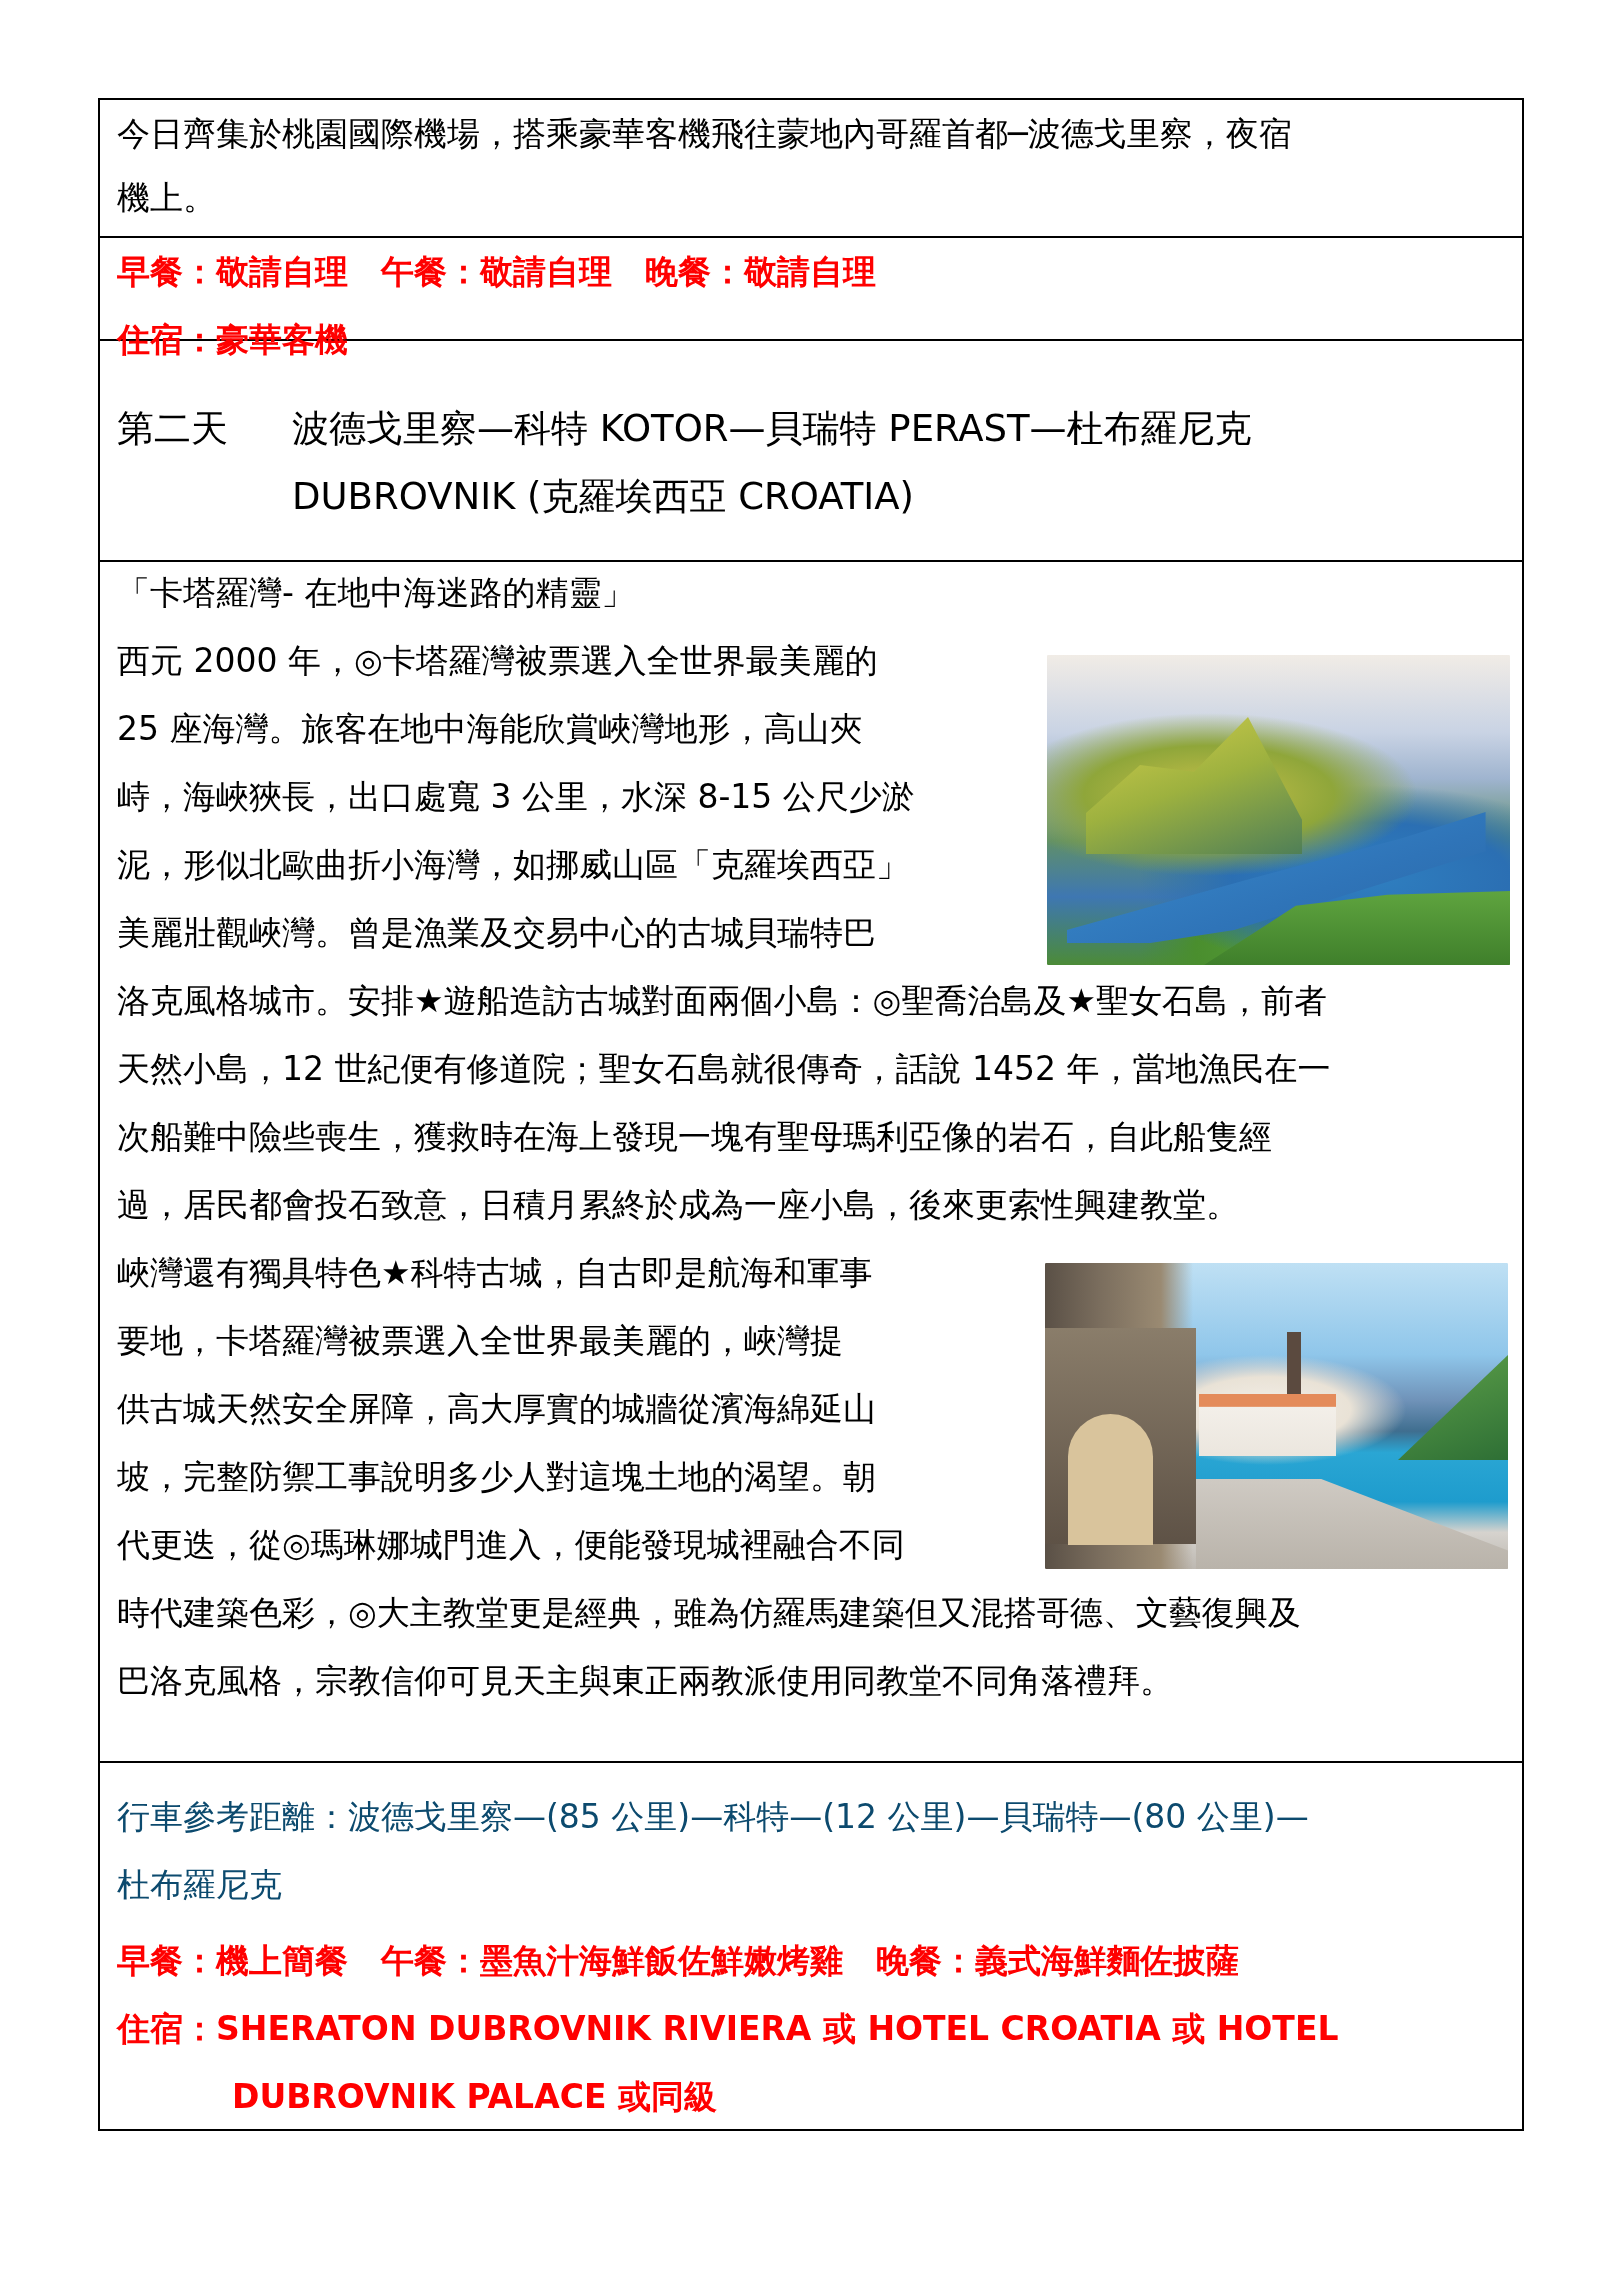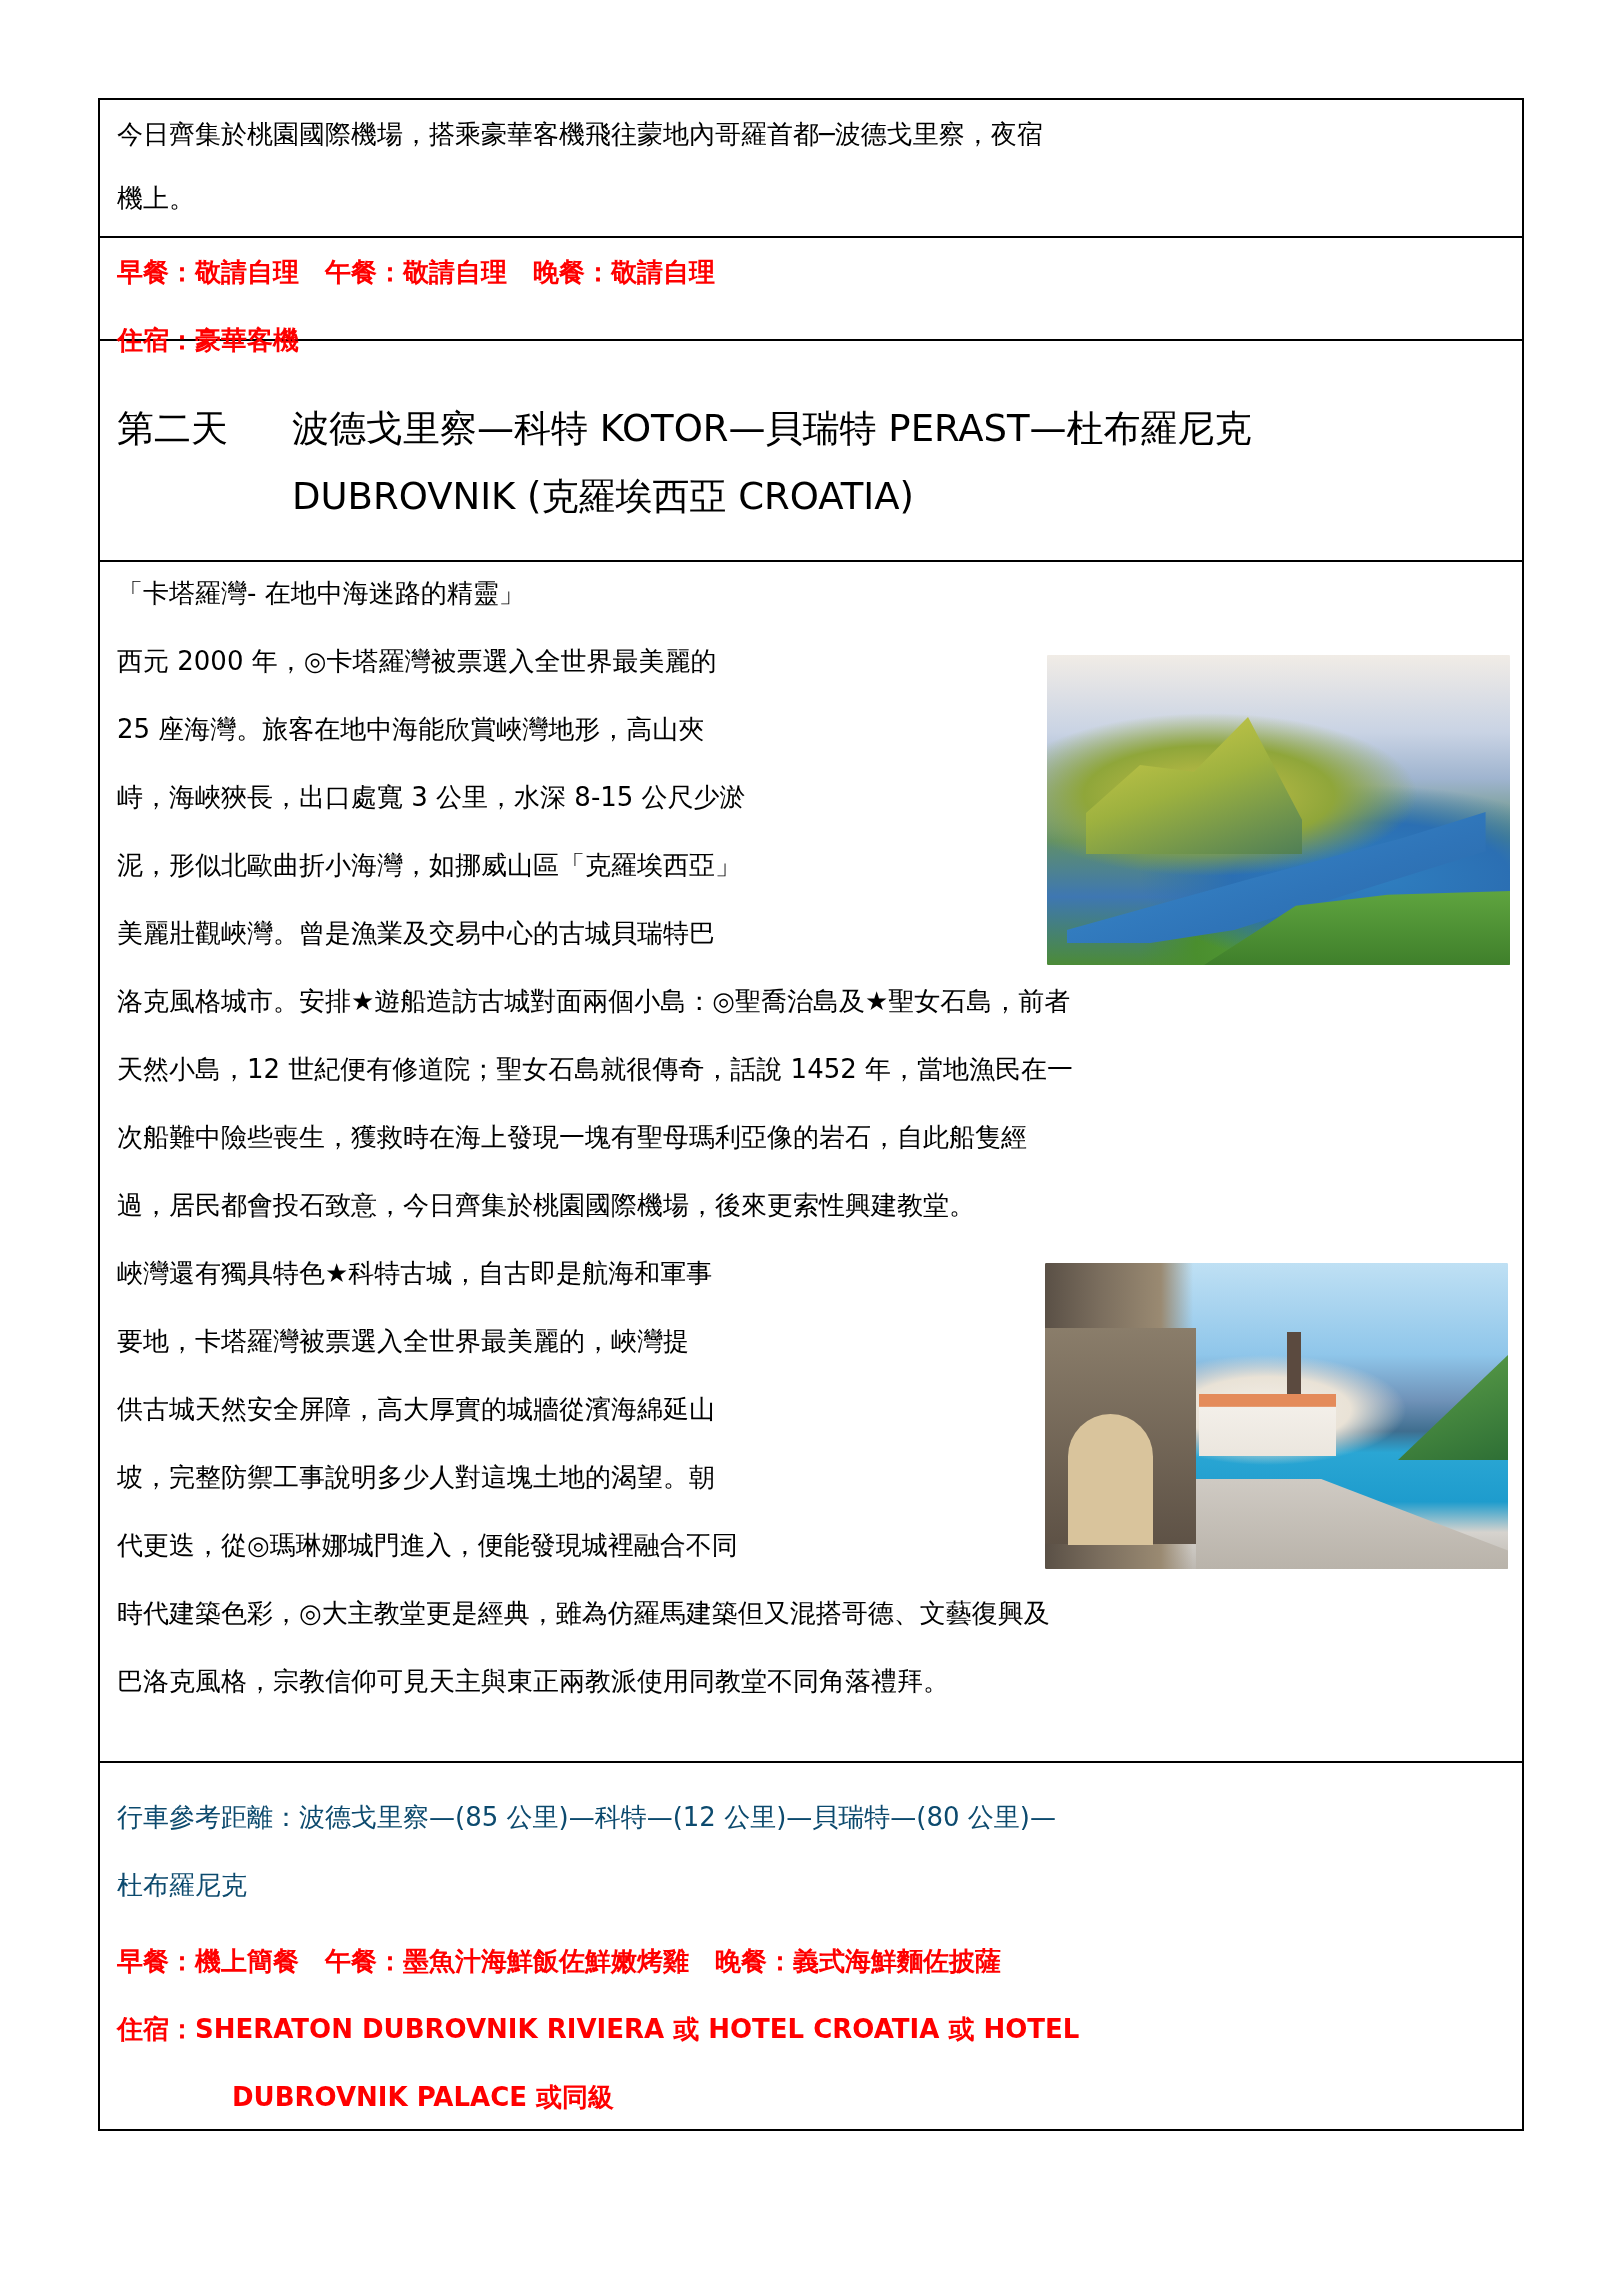--- a/index.html
+++ b/index.html
@@ -2,21 +2,21 @@
 <html style="font-size:10.5px"><head>
 <meta charset="utf-8">
 <style>
   html, body { margin:0; padding:0; background:#ffffff; }
   body { width:1622px; height:2295px; position:relative; overflow:hidden;
          font-family:"DejaVu Sans","Liberation Sans",sans-serif; color:#000; }
   .table { position:absolute; left:98px; top:98px; width:1426px; height:2033px;
            border:2.6px solid #000; box-sizing:border-box; }
   .row { position:absolute; left:0; right:0; box-sizing:border-box; border-bottom:2.6px solid #000; }
   .row.last { border-bottom:none; }
-  .txt { font-size:26px; line-height:68px; }
+  .txt { font-size:33px; line-height:68px; }
   .cell { position:absolute; left:17px; right:17px; }
   .red-bold { color:#ff0000; font-weight:bold; }
   .red { color:#0c4a6e; }
   .title { font-size:37px; font-weight:normal; line-height:68px; }
   .title .day { display:inline-block; width:175px; }
   .title .line2 { padding-left:175px; }
   .line { white-space:nowrap; }
   .photo { position:absolute; border-radius:1.3px; overflow:hidden; }
   .photo1 { left:947px; top:554px; width:463px; height:310px;
     background:
@@ -64,21 +64,21 @@
     <div class="cell txt" style="top:-3.9px;">
       <div class="line">「卡塔羅灣-  在地中海迷路的精靈」</div>
       <div class="line">西元 2000 年，◎卡塔羅灣被票選入全世界最美麗的</div>
       <div class="line">25 座海灣。旅客在地中海能欣賞峽灣地形，高山夾</div>
       <div class="line">峙，海峽狹長，出口處寬 3 公里，水深 8-15 公尺少淤</div>
       <div class="line">泥，形似北歐曲折小海灣，如挪威山區「克羅埃西亞」</div>
       <div class="line">美麗壯觀峽灣。曾是漁業及交易中心的古城貝瑞特巴</div>
       <div class="line">洛克風格城市。安排★遊船造訪古城對面兩個小島：◎聖喬治島及★聖女石島，前者</div>
       <div class="line">天然小島，12 世紀便有修道院；聖女石島就很傳奇，話說 1452 年，當地漁民在一</div>
       <div class="line">次船難中險些喪生，獲救時在海上發現一塊有聖母瑪利亞像的岩石，自此船隻經</div>
-      <div class="line">過，居民都會投石致意，今日齊集於桃園國際機場，後來更索性興建教堂。</div>
+      <div class="line">過，居民都會投石致意，日積月累終於成為一座小島，後來更索性興建教堂。</div>
       <div class="line">峽灣還有獨具特色★科特古城，自古即是航海和軍事</div>
       <div class="line">要地，卡塔羅灣被票選入全世界最美麗的，峽灣提</div>
       <div class="line">供古城天然安全屏障，高大厚實的城牆從濱海綿延山</div>
       <div class="line">坡，完整防禦工事說明多少人對這塊土地的渴望。朝</div>
       <div class="line">代更迭，從◎瑪琳娜城門進入，便能發現城裡融合不同</div>
       <div class="line">時代建築色彩，◎大主教堂更是經典，雖為仿羅馬建築但又混搭哥德、文藝復興及</div>
       <div class="line">巴洛克風格，宗教信仰可見天主與東正兩教派使用同教堂不同角落禮拜。</div>
       <div class="line">&nbsp;</div>
       <div class="line red">行車參考距離：波德戈里察—(85 公里)—科特—(12 公里)—貝瑞特—(80 公里)—</div>
       <div class="line red">杜布羅尼克</div>

